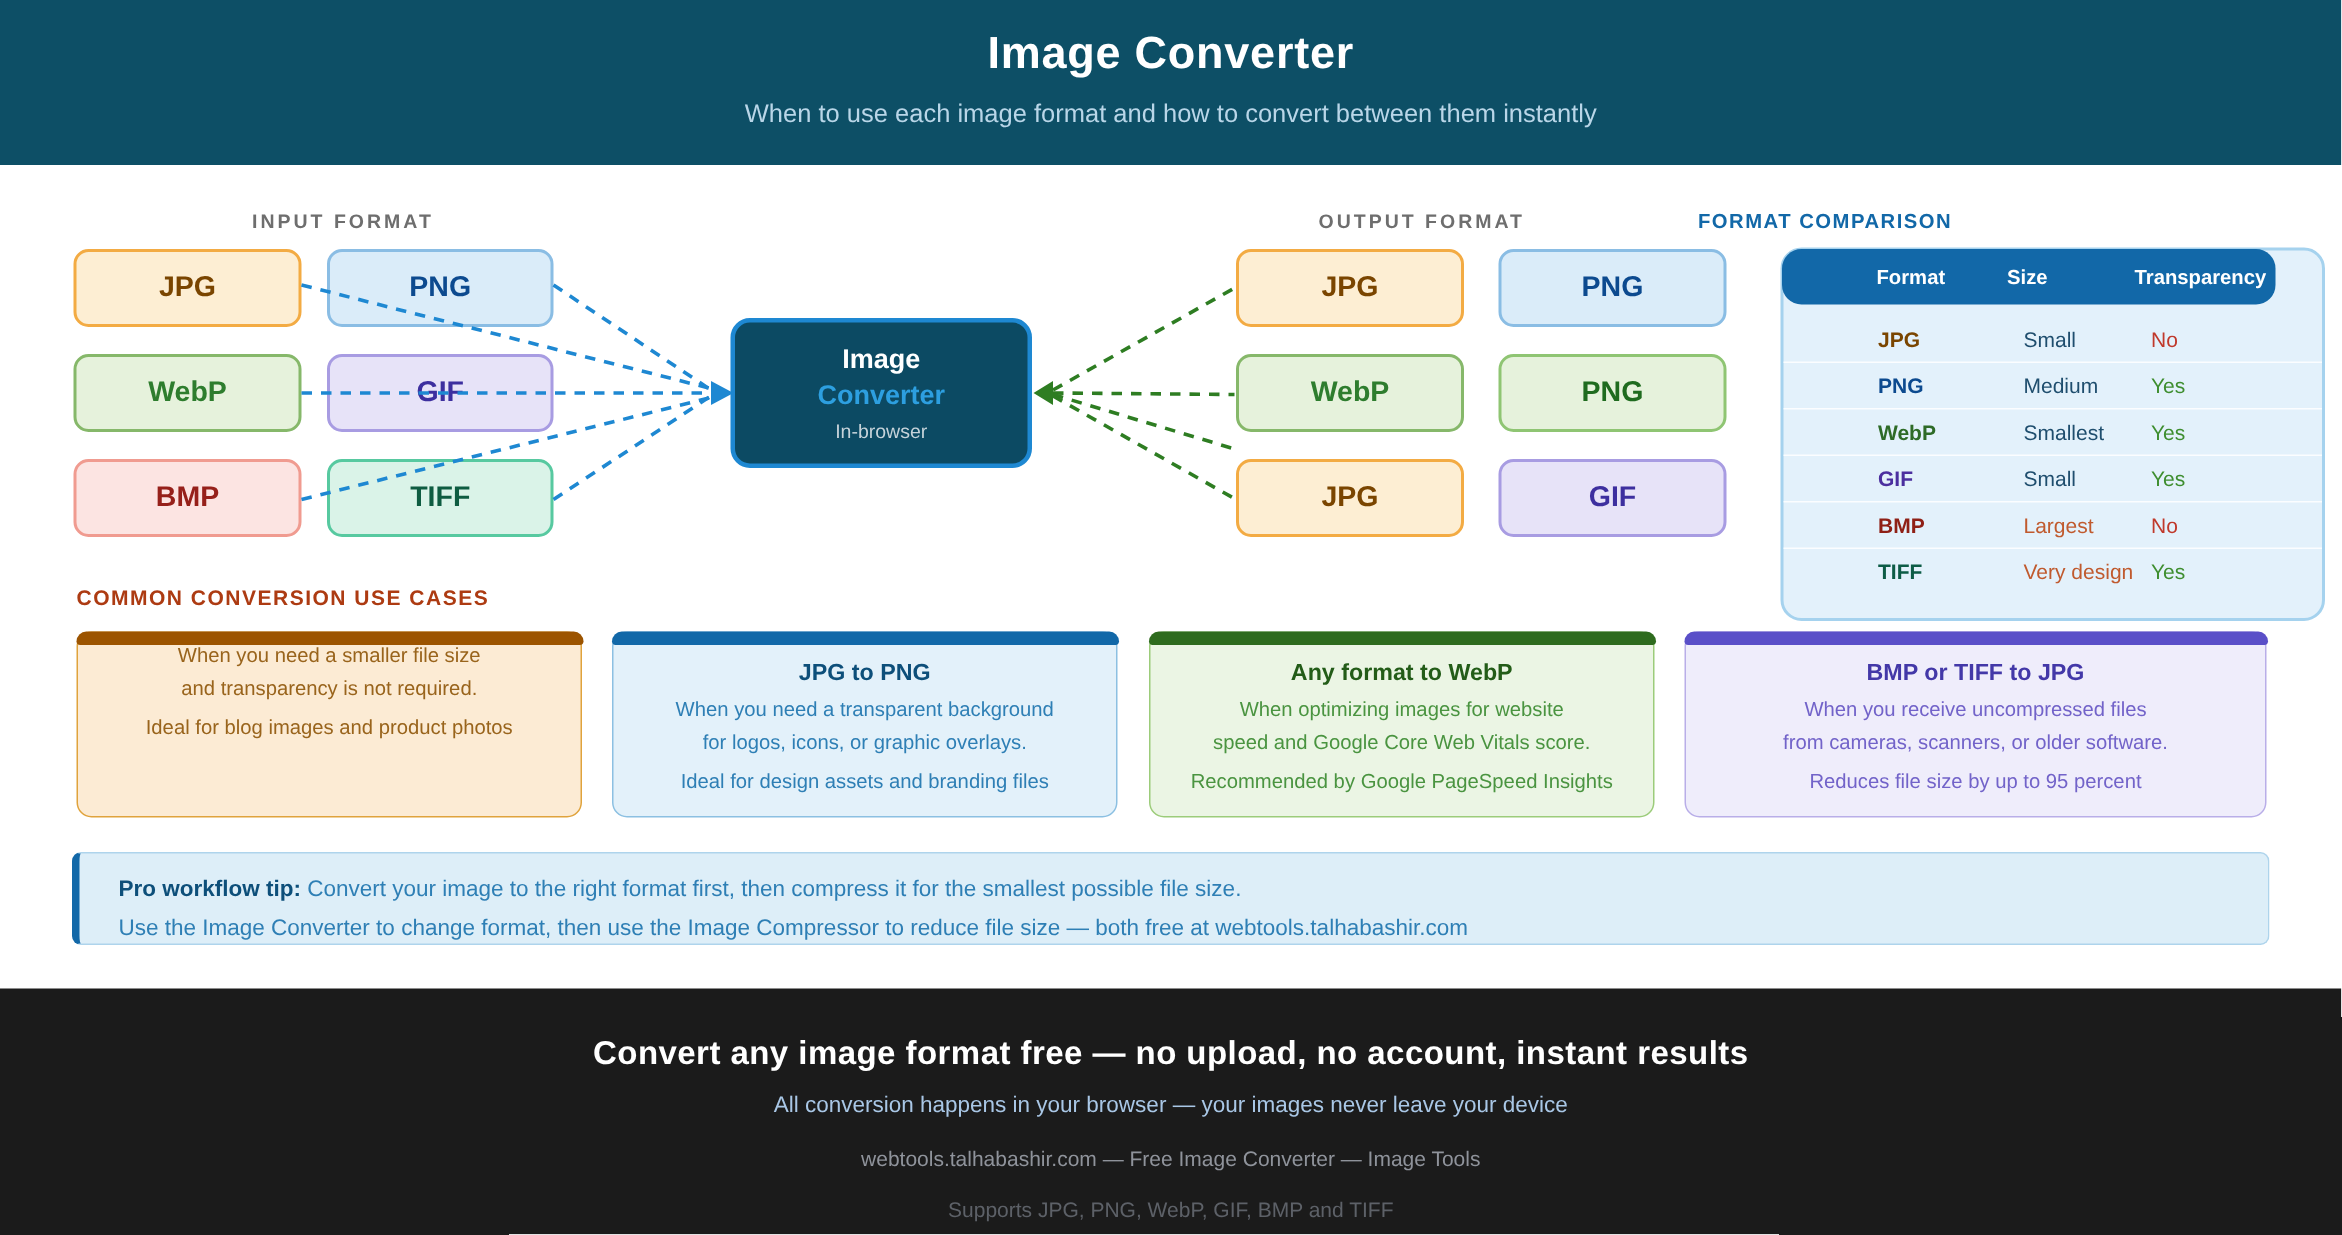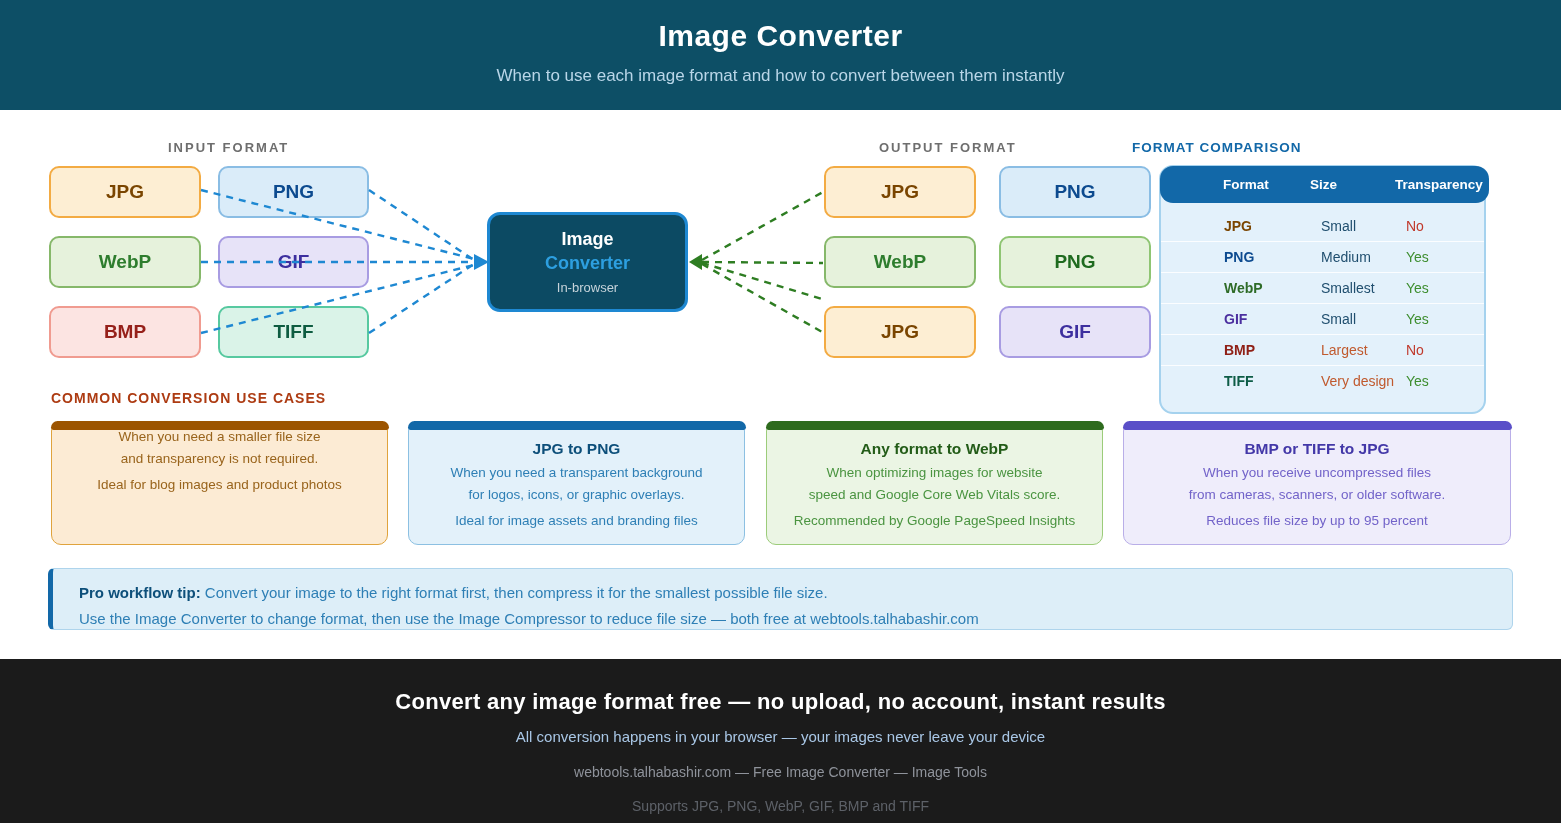--- a/index.html
+++ b/index.html
@@ -33,21 +33,21 @@
                border:3px solid #1e88d2; border-radius:13px; display:flex; flex-direction:column;
                align-items:center; justify-content:center; gap:3px; z-index:1; }
   .conv-l1 { color:#ffffff; font-weight:bold; font-size:18px; }
   .conv-l2 { color:#2d9fe0; font-weight:bold; font-size:18px; }
   .conv-l3 { color:#c6d3da; font-size:13px; margin-top:3px; }
 
   
   #wires { position:absolute; left:0; top:0; width:1561px; height:823px; z-index:2; pointer-events:none; }
 
   
-  .cmp-panel { position:absolute; left:1159px; top:165px; width:327px; height:249px; background:#e3f1fb;
+  .cmp-panel { position:absolute; left:1187px; top:165px; width:363px; height:249px; background:#e3f1fb;
                border:2px solid #a5d2ee; border-radius:14px; z-index:1; }
   .cmp-header { position:absolute; left:-1px; top:-1px; width:329px; height:37px; background:#1268a8;
                 border-radius:13px; display:grid; grid-template-columns:150px 85px 1fr; align-items:center;
                 color:#fff; font-weight:bold; font-size:13.5px; }
   .cmp-header span:first-child { padding-left:63px; }
   .cmp-rows { position:absolute; left:0; top:43px; width:100%; }
   .cmp-row { display:grid; grid-template-columns:160px 85px 1fr; align-items:center; height:31px;
              font-size:14px; border-top:1px solid rgba(255,255,255,.85); }
   .cmp-row:first-child { border-top:none; }
   .cmp-row .f { padding-left:63px; font-weight:bold; }
@@ -178,21 +178,21 @@
     <div class="card-bar"></div>
     <div class="card-line">When you need a smaller file size</div>
     <div class="card-line">and transparency is not required.</div>
     <div class="card-line last">Ideal for blog images and product photos</div>
   </div>
   <div class="card c2" style="left:408px; width:337px;">
     <div class="card-bar"></div>
     <div class="card-title">JPG to PNG</div>
     <div class="card-line">When you need a transparent background</div>
     <div class="card-line">for logos, icons, or graphic overlays.</div>
-    <div class="card-line last">Ideal for image assets and branding files</div>
+    <div class="card-line last">Ideal for design assets and branding files</div>
   </div>
   <div class="card c3" style="left:766px; width:337px;">
     <div class="card-bar"></div>
     <div class="card-title">Any format to WebP</div>
     <div class="card-line">When optimizing images for website</div>
     <div class="card-line">speed and Google Core Web Vitals score.</div>
     <div class="card-line last">Recommended by Google PageSpeed Insights</div>
   </div>
   <div class="card c4" style="left:1123px; width:388px;">
     <div class="card-bar"></div>

